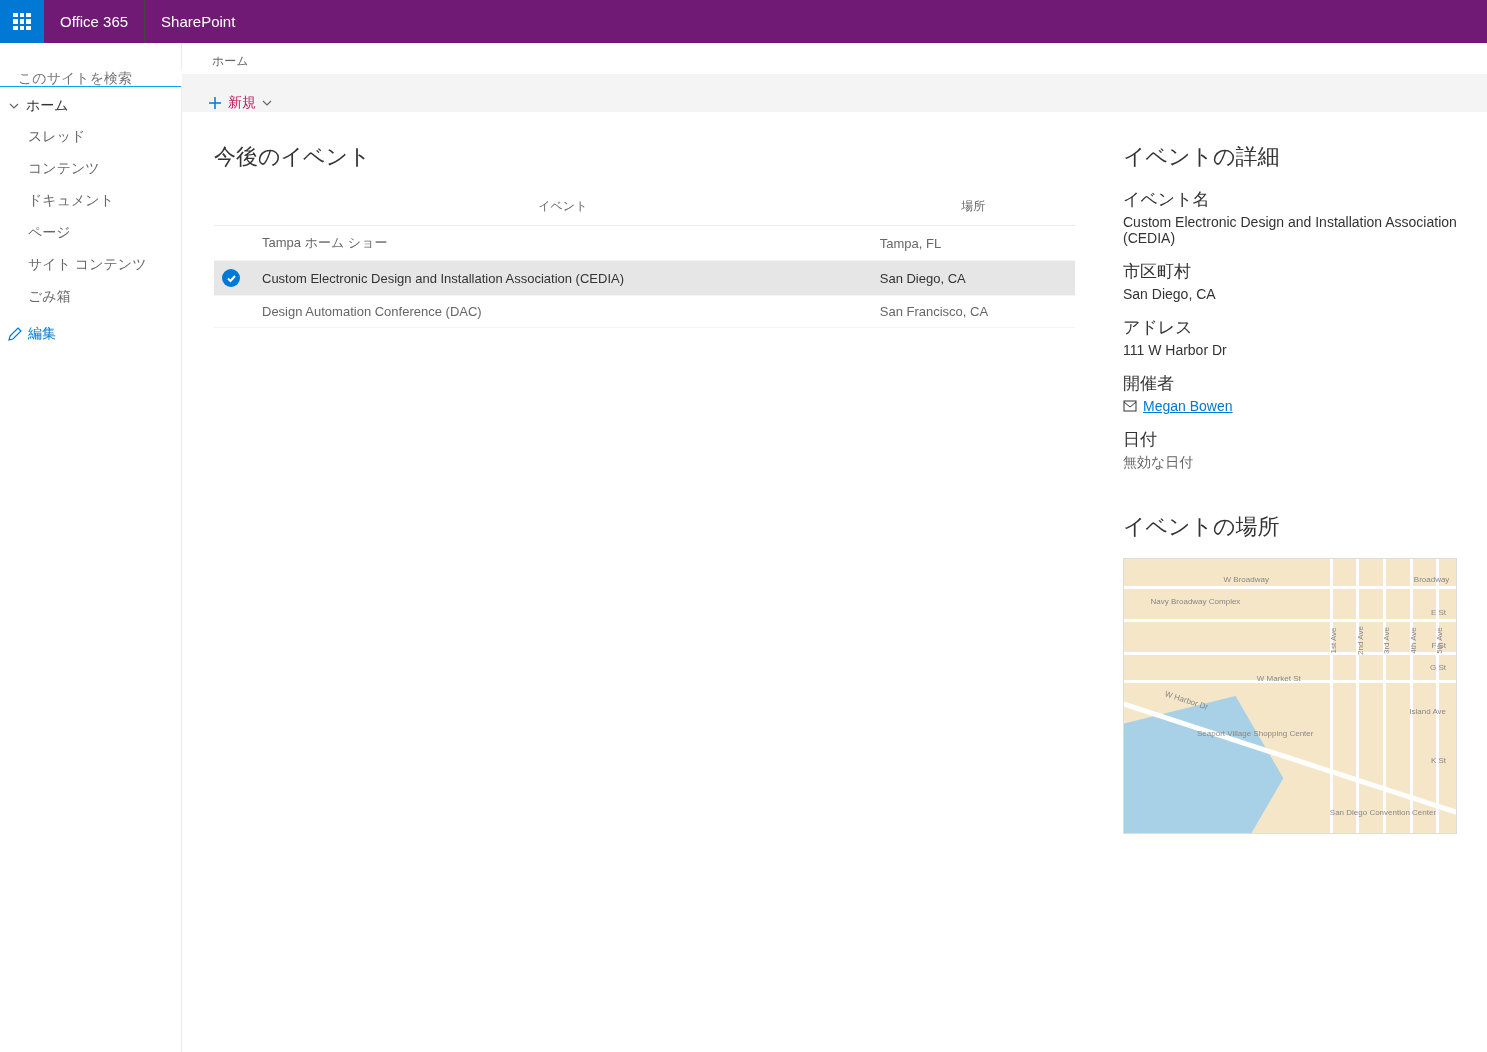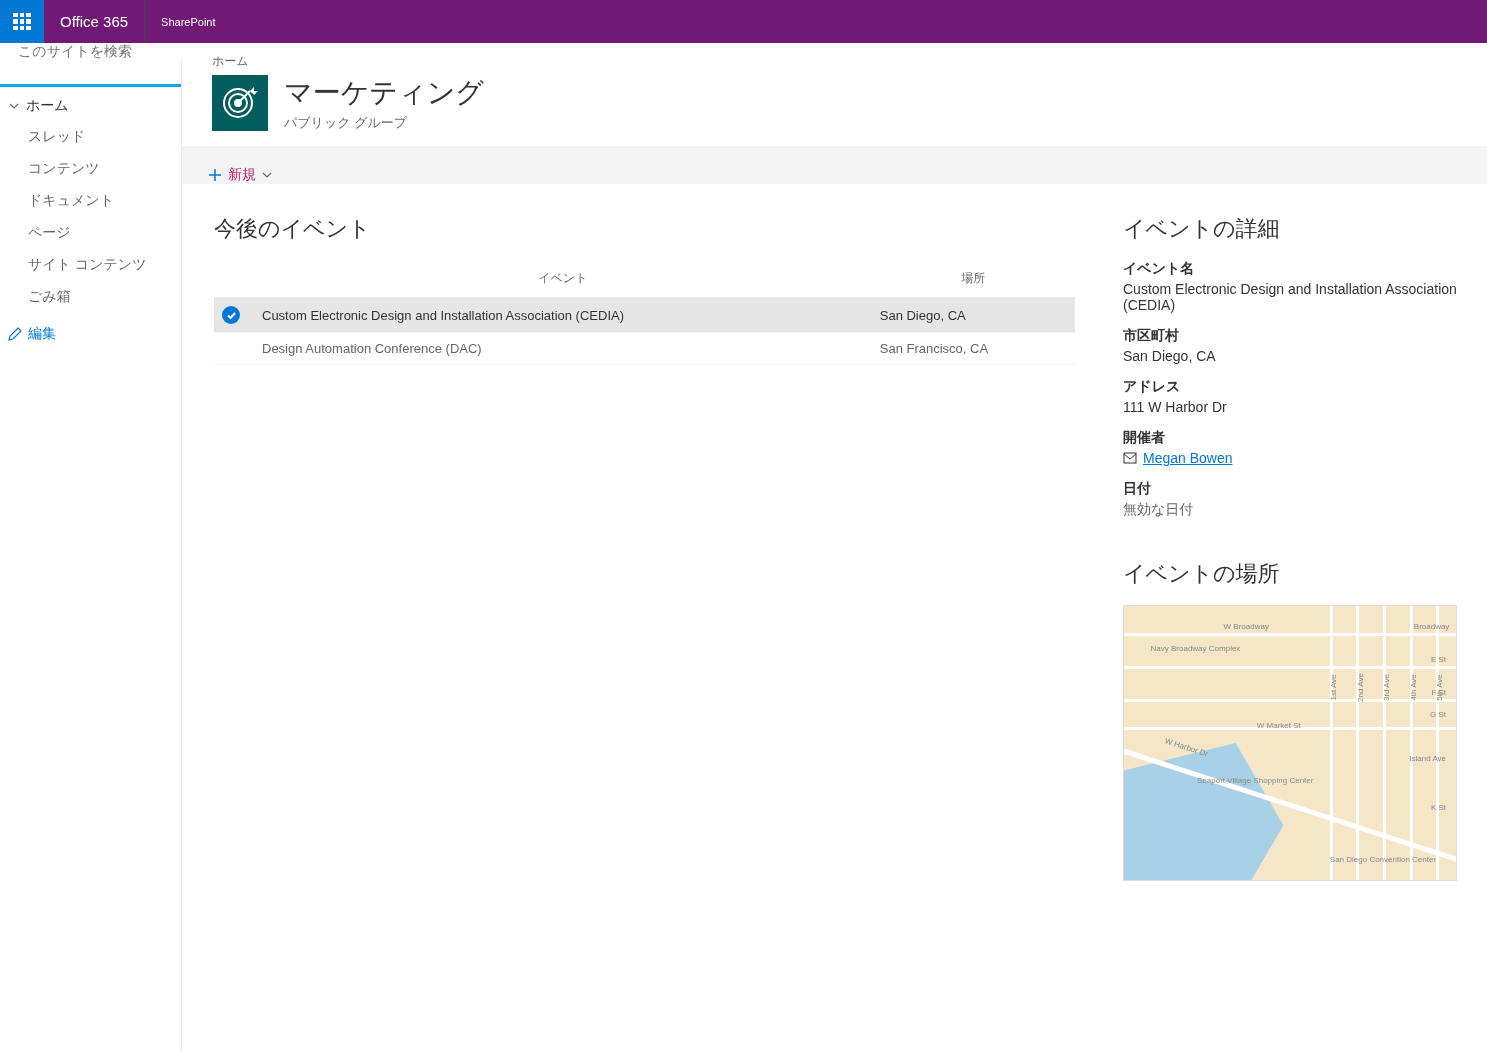--- a/index.html
+++ b/index.html
@@ -3,26 +3,26 @@
 <meta charset="utf-8">
 <style>
   * { margin: 0; padding: 0; box-sizing: border-box; }
   body { font-family: "Segoe UI", -apple-system, sans-serif; font-size: 14px; color: #333; background: #fff; }
   
   .topbar { height: 43px; background: #701a75; display: flex; align-items: center; color: #fff; }
   .waffle { width: 44px; height: 43px; background: #0078d4; display: flex; align-items: center; justify-content: center; cursor: pointer; }
   .waffle-grid { width: 18px; height: 18px; display: grid; grid-template-columns: repeat(3,1fr); grid-template-rows: repeat(3,1fr); gap: 2px; }
   .waffle-grid span { background: #fff; }
   .brand { padding: 0 16px; font-size: 15px; border-right: 1px solid #444; height: 43px; line-height: 43px; }
-  .product { padding: 0 16px; font-size: 11px; }
+  .product { padding: 0 16px; font-size: 15px; }
   
   .page { display: flex; height: calc(100vh - 43px); }
   
   .leftnav { width: 182px; border-right: 1px solid #eaeaea; display: flex; flex-direction: column; background: #fff; }
-  .search { height: 44px; display: flex; align-items: flex-start; padding: 0 10px; border-bottom: 3px solid #0ea5e9; }
+  .search { height: 44px; display: flex; align-items: flex-end; padding: 0 10px; border-bottom: 1px solid #0ea5e9; }
   .search-icon { width: 20px; height: 20px; margin-right: 8px; color: #0078d4; }
   .search input { border: none; outline: none; font-size: 14px; flex: 1; color: #666; }
   .nav-header { display: flex; align-items: center; padding: 10px 8px 6px 8px; color: #333; cursor: pointer; }
   .chevron { width: 12px; height: 12px; margin-right: 6px; }
   .nav-item { padding: 7px 8px 7px 28px; color: #666; cursor: pointer; font-size: 14px; }
   .edit-link { display: flex; align-items: center; padding: 8px; color: #0078d4; cursor: pointer; margin-top: 4px; }
   .edit-link svg { width: 14px; height: 14px; margin-right: 6px; }
   
   .main { flex: 1; display: flex; flex-direction: column; overflow: auto; }
   .breadcrumb { font-size: 12px; color: #666; padding: 10px 0 4px 30px; }
@@ -45,21 +45,21 @@
   table { width: 100%; border-collapse: collapse; }
   th { text-align: center; font-size: 12px; color: #666; font-weight: 400; padding: 10px 8px; border-bottom: 1px solid #eaeaea; }
   th.sel { width: 40px; }
   td { padding: 8px; font-size: 13px; color: #666; border-bottom: 1px solid #f4f4f4; }
   tr.selected { background: #e6e6e6; }
   tr.selected td { color: #333; }
   .check { width: 18px; height: 18px; border-radius: 50%; background: #0078d4; display: inline-flex; align-items: center; justify-content: center; }
   .check svg { width: 11px; height: 11px; color: #fff; }
   
   .detail-block { margin-bottom: 14px; }
-  .detail-label { font-size: 14px; font-weight: 700; color: #333; margin-bottom: 3px; }
+  .detail-label { font-size: 17px; font-weight: 400; color: #333; margin-bottom: 3px; }
   .detail-value { font-size: 14px; color: #333; }
   .org-link { display: flex; align-items: center; }
   .org-link svg { width: 14px; height: 12px; margin-right: 6px; color: #333; }
   .org-link a { color: #0078d4; text-decoration: underline; }
   
   .map-section { margin-top: 40px; }
   .map { width: 100%; height: 276px; background: #4c1d95; position: relative; overflow: hidden; border: 1px solid #ddd; }
   .map-land { position: absolute; right: 0; top: 0; width: 100%; height: 100%; background: #f5e6c8; }
   .map-water2 { position: absolute; left: 0; bottom: 0; width: 48%; height: 50%; background: #a8d0e6; clip-path: polygon(0 20%, 70% 0, 100% 60%, 80% 100%, 0 100%); }
   .map-road { position: absolute; background: #fff; }
@@ -113,35 +113,20 @@
     <div class="edit-link">
       <svg viewBox="0 0 14 14">
           <path d="M10 1 L13 4 L5 12 L1 13 L2 9 Z" fill="none" stroke="currentColor" stroke-width="1.2"></path>
         </svg>
       <span>編集</span>
     </div>
   </div>
 
   <div class="main">
     <div class="breadcrumb">ホーム</div>
-    <div class="site-header">
-      <div class="site-logo">
-        <svg width="40" height="40" viewBox="0 0 40 40">
-          <circle cx="18" cy="20" r="14" fill="none" stroke="#fff" stroke-width="2"></circle>
-          <circle cx="18" cy="20" r="9" fill="none" stroke="#fff" stroke-width="2"></circle>
-          <circle cx="18" cy="20" r="4" fill="#fff"></circle>
-          <line x1="30" y1="8" x2="18" y2="20" stroke="#fff" stroke-width="2"></line>
-          <path d="M30 8 L34 4 L34 8 L38 8 L34 12 Z" fill="#fff"></path>
-        </svg>
-      </div>
-      <div class="site-title">
-        <h1>マーケティング</h1>
-        <div class="subtitle">パブリック グループ</div>
-      </div>
-    </div>
 
     <div class="cmdbar">
       <div class="cmd-btn">
         <svg viewBox="0 0 14 14">
             <line x1="7" y1="1" x2="7" y2="13" stroke="currentColor" stroke-width="1.5"></line>
             <line x1="1" y1="7" x2="13" y2="7" stroke="currentColor" stroke-width="1.5"></line>
           </svg>
         <span>新規</span>
         <svg class="chev" viewBox="0 0 10 10">
             <path d="M1 3 L5 7 L9 3" fill="none" stroke="currentColor" stroke-width="1.2"></path>
@@ -154,20 +139,25 @@
         <h2>今後のイベント</h2>
         <table>
           <thead>
             <tr>
               <th class="sel"></th>
               <th>イベント</th>
               <th>場所</th>
             </tr>
           </thead>
           <tbody>
+            <tr>
+              <td></td>
+              <td>Tampa ホーム ショー</td>
+              <td>Tampa, FL</td>
+            </tr>
             <tr class="selected">
               <td><span class="check">
                     <svg viewBox="0 0 11 11">
                       <path d="M2 5.5 L4.5 8 L9 3" fill="none" stroke="currentColor" stroke-width="2"></path>
                     </svg>
                   </span></td>
               <td>Custom Electronic Design and Installation Association (CEDIA)</td>
               <td>San Diego, CA</td>
             </tr>
             <tr>

